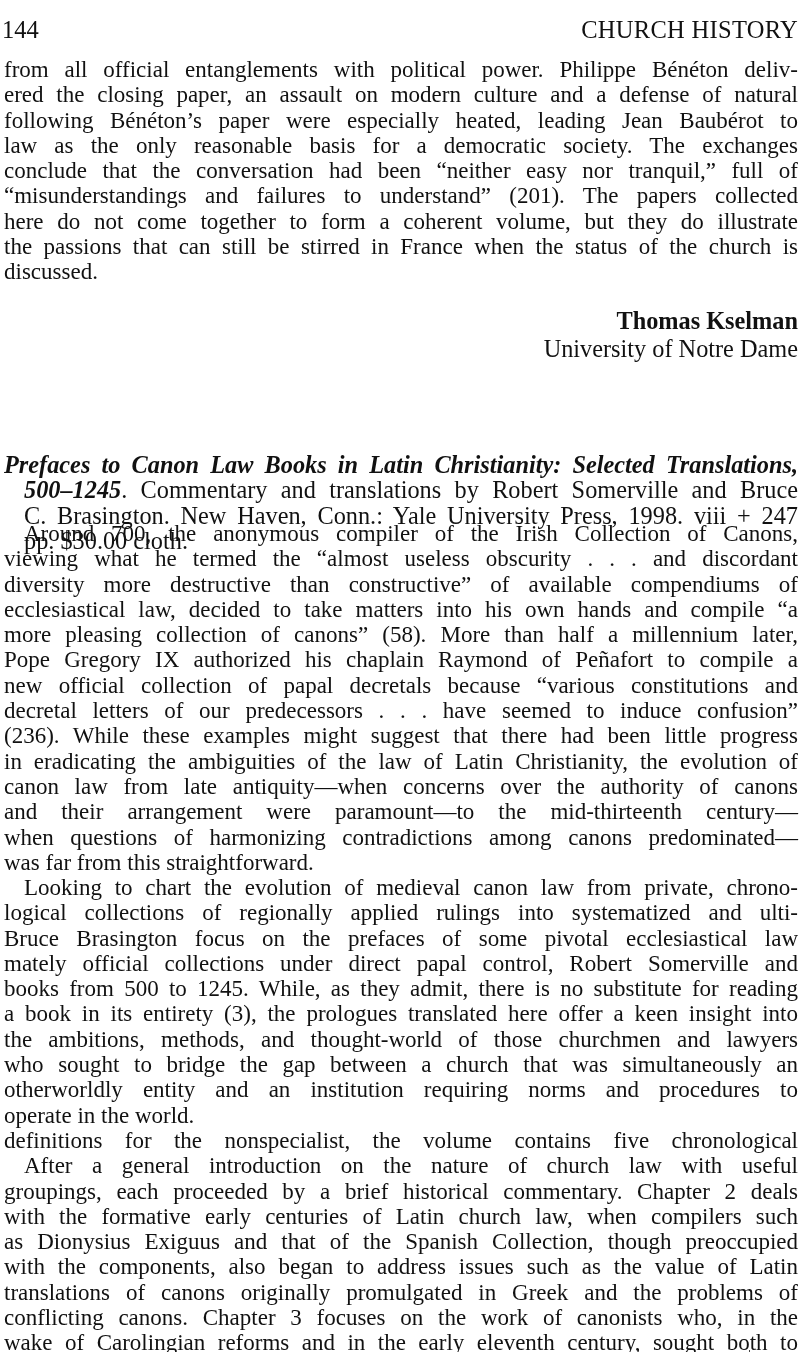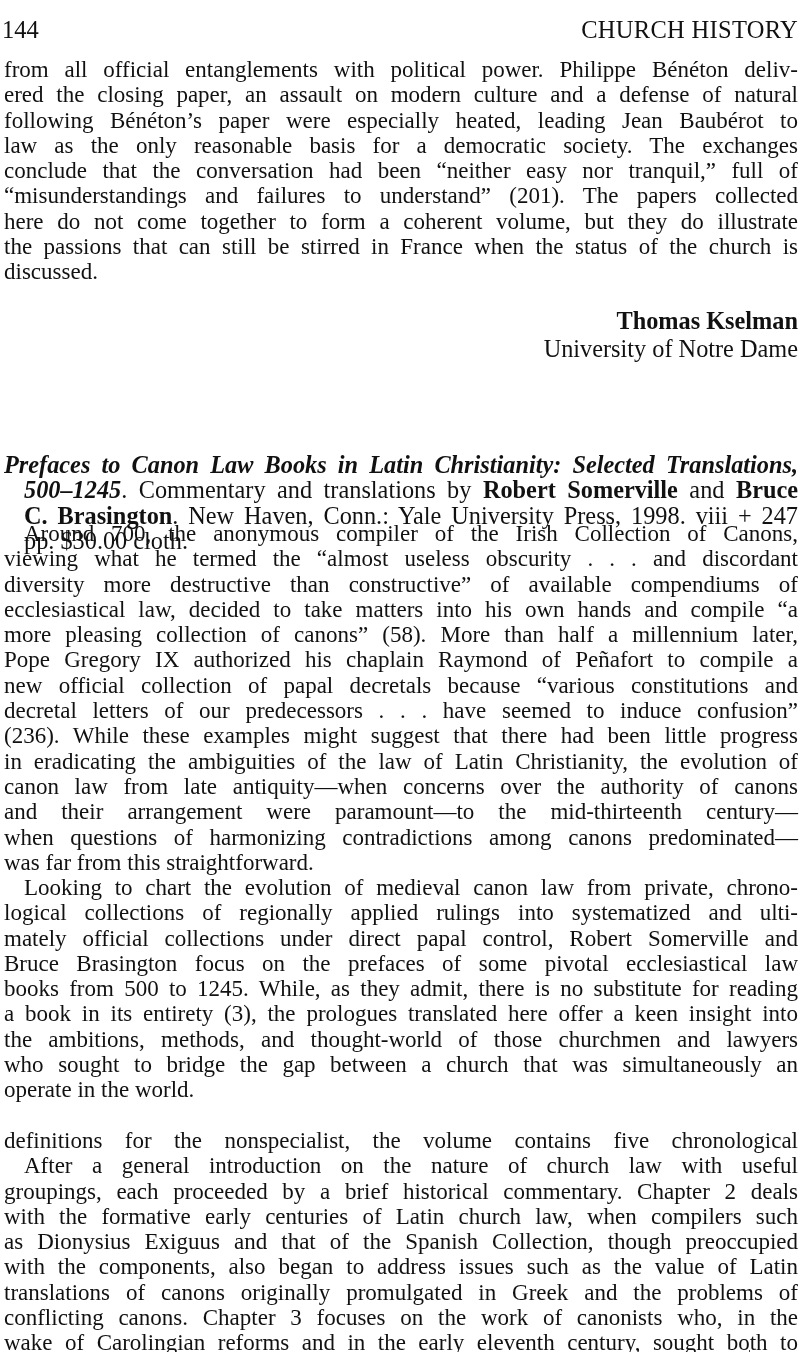--- a/index.html
+++ b/index.html
@@ -80,21 +80,21 @@
     .sig-name { font-weight: bold; top: 295px; }
     .sig-affil { top: 323px; }
     .citation .line {
       font-size: 24.3px;
     }
     .citation .title-italic {
       font-style: italic;
       font-weight: bold;
     }
     .citation .bold {
-      font-weight: bold;
+      font-weight: normal;
     }
     .stray-mark {
       position: absolute;
       left: 749px;
       top: 1338px;
       width: 1px;
       height: 4px;
       background: #444;
     }
   </style>
@@ -143,26 +143,27 @@
     <span class="line">in eradicating the ambiguities of the law of Latin Christianity, the evolution of</span>
     <span class="line">canon law from late antiquity—when concerns over the authority of canons</span>
     <span class="line">and their arrangement were paramount—to the mid-thirteenth century—</span>
     <span class="line">when questions of harmonizing contradictions among canons predominated—</span>
     <span class="line last">was far from this straightforward.</span>
   </div>
 
   <div class="block" style="top:863px;">
     <span class="line indent">Looking to chart the evolution of medieval canon law from private, chrono-</span>
     <span class="line">logical collections of regionally applied rulings into systematized and ulti-</span>
+    <span class="line">Bruce Brasington focus on the prefaces of some pivotal ecclesiastical law</span>
     <span class="line">mately official collections under direct papal control, Robert Somerville and</span>
-    <span class="line">Bruce Brasington focus on the prefaces of some pivotal ecclesiastical law</span>
     <span class="line">books from 500 to 1245. While, as they admit, there is no substitute for reading</span>
     <span class="line">a book in its entirety (3), the prologues translated here offer a keen insight into</span>
     <span class="line">the ambitions, methods, and thought-world of those churchmen and lawyers</span>
     <span class="line">who sought to bridge the gap between a church that was simultaneously an</span>
+    <span class="line">otherworldly entity and an institution requiring norms and procedures to</span>
     <span class="line last">operate in the world.</span>
   </div>
 
   <div class="block" style="top:1116px;">
     <span class="line">definitions for the nonspecialist, the volume contains five chronological</span>
     <span class="line indent">After a general introduction on the nature of church law with useful</span>
     <span class="line">groupings, each proceeded by a brief historical commentary. Chapter 2 deals</span>
     <span class="line">with the formative early centuries of Latin church law, when compilers such</span>
     <span class="line">as Dionysius Exiguus and that of the Spanish Collection, though preoccupied</span>
     <span class="line">with the components, also began to address issues such as the value of Latin</span>

